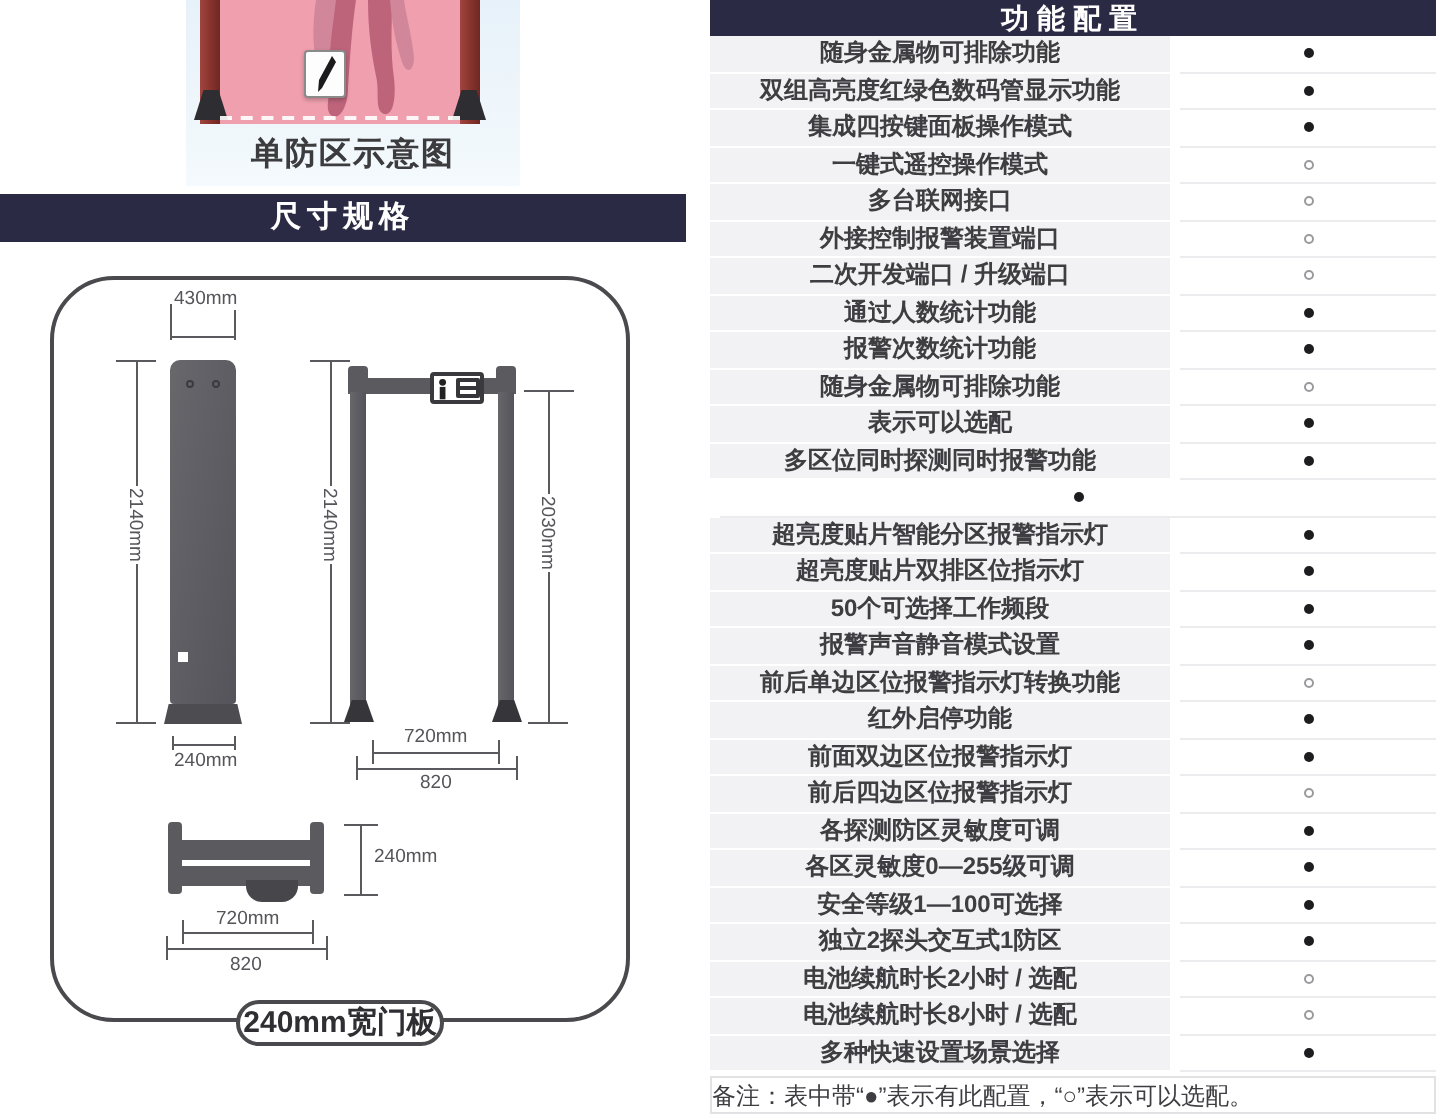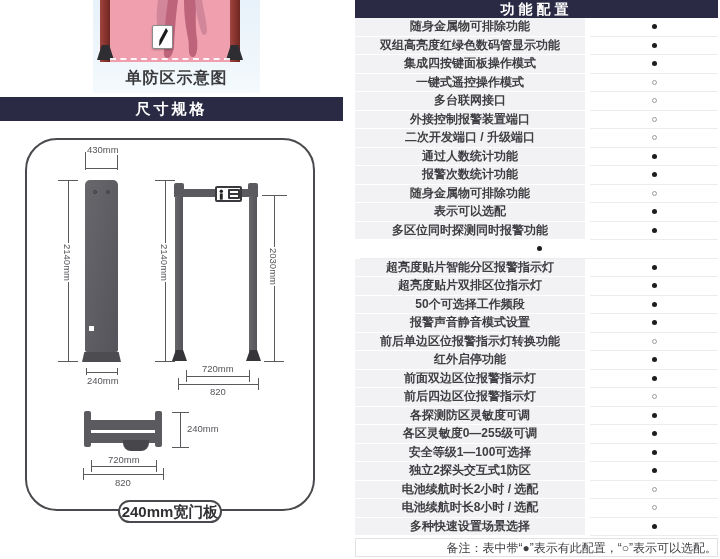--- a/index.html
+++ b/index.html
@@ -73,21 +73,21 @@
     text-align:center; line-height:18px; letter-spacing:4px; }
   .t-body { display:flex; flex-direction:column; height:518px;font-weight:bold; }
   .t-row { flex:1; display:flex; }
   .t-label { width:230px; background:#f2f2f4; border-bottom:1px solid #fff; color:#3e3e42;
     font-size:12px; display:flex; align-items:center; justify-content:center; }
   .t-value { flex:1; margin-left:5px; background:#fff; border-bottom:1px solid #ececef;
     display:flex; align-items:center; justify-content:center; }
   .dot-filled { width:5px; height:5px; border-radius:50%; background:#1d1d1f; }
   .dot-hollow { width:5px; height:5px; border-radius:50%; border:1px solid #9a9a9e; background:#fff; }
   .t-note { margin-top:2px; height:19px; line-height:19px; border:1px solid #e2e2e5;
-    text-align:right; font-size:12px; color:#3e3e42; background:#fff; }
+    text-align:left; font-size:12px; color:#3e3e42; background:#fff; }
 </style>
 </head>
 <body>
 
 <div id="canvas">
 
   <div class="photo-backdrop">
     <div class="gate-photo">
       <svg class="legs-svg" width="140" height="62" viewBox="0 0 140 62">
         <path d="M58,0 C56,14 56,26 60,36 C62,42 67,43 69,36 C71,27 70,11 70,0 Z" fill="#d18699"></path>

